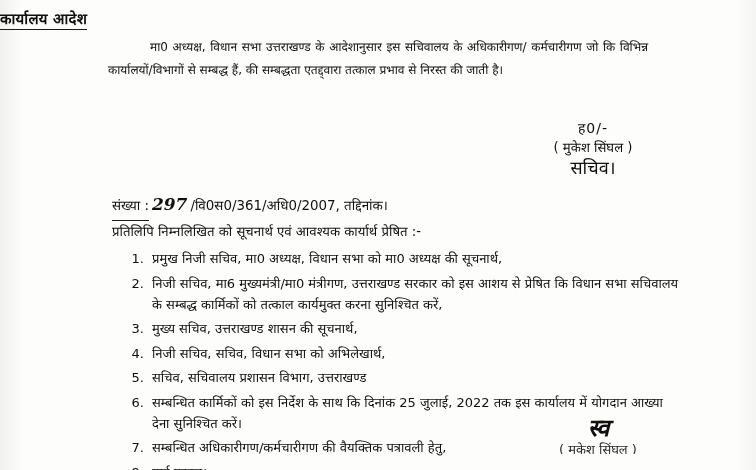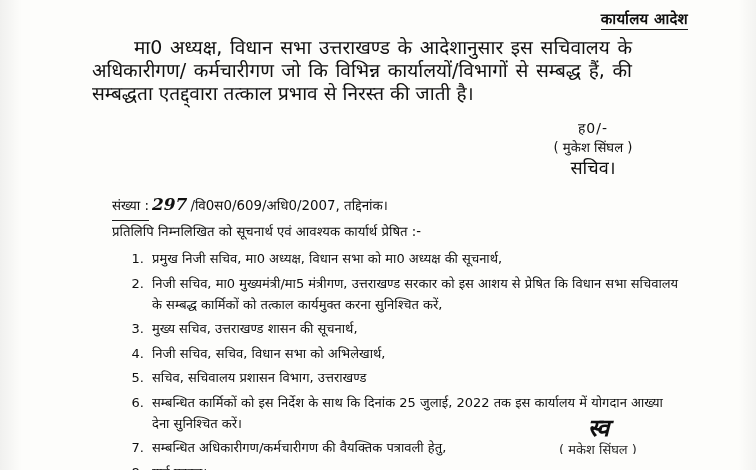--- a/index.html
+++ b/index.html
@@ -32,36 +32,36 @@
     background:
       linear-gradient(to right, rgba(0,0,0,0.05), rgba(0,0,0,0) 22px),
       linear-gradient(to left, rgba(0,0,0,0.04), rgba(0,0,0,0) 18px);
   }
 
   .doc-title {
     position: absolute;
     top: 8px;
     left: 0;
     width: 688px;
-    text-align: right;
+    text-align: left;
     font-size: 15px;
     font-weight: 700;
     letter-spacing: 0.2px;
   }
   .doc-title span {
     border-bottom: 1.5px solid #1a1a1a;
     padding-bottom: 1px;
   }
 
   .body-para {
     position: absolute;
     top: 36px;
-    left: 92px;
+    left: 108px;
     width: 540px;
-    font-size: 19px;
+    font-size: 12px;
     line-height: 23px;
     text-align: justify;
     text-indent: 42px;
   }
 
   .sign-block {
     position: absolute;
     top: 118px;
     left: 508px;
     width: 170px;
@@ -172,33 +172,33 @@
 
   <div class="body-para">मा0 अध्यक्ष, विधान सभा उत्तराखण्ड के आदेशानुसार इस सचिवालय के अधिकारीगण/ कर्मचारीगण जो कि विभिन्न कार्यालयों/विभागों से सम्बद्ध हैं, की सम्बद्धता एतद्द्वारा तत्काल प्रभाव से निरस्त की जाती है।</div>
 
   <div class="sign-block">
     <div class="sig-mark">ह0/-</div>
     <div class="sig-name">( मुकेश सिंघल )</div>
     <div class="sig-desig">सचिव।</div>
   </div>
 
   <div class="number-line">
-    <span class="label">संख्या :</span><span class="handwritten">297</span><span>/वि0स0/609/अधि0/2007, तद्दिनांक।</span>
+    <span class="label">संख्या :</span><span class="handwritten">297</span><span>/वि0स0/361/अधि0/2007, तद्दिनांक।</span>
   </div>
 
   <div class="copy-to">प्रतिलिपि निम्नलिखित को सूचनार्थ एवं आवश्यक कार्यार्थ प्रेषित :-</div>
 
   <ul class="list">
     <li>
       <span class="num">1.</span>
       <span class="txt">प्रमुख निजी सचिव, मा0 अध्यक्ष, विधान सभा को मा0 अध्यक्ष की सूचनार्थ,</span>
     </li>
     <li>
       <span class="num">2.</span>
-      <span class="txt">निजी सचिव, मा0 मुख्यमंत्री/मा5 मंत्रीगण, उत्तराखण्ड सरकार को इस आशय से प्रेषित कि विधान सभा सचिवालय के सम्बद्ध कार्मिकों को तत्काल कार्यमुक्त करना सुनिश्चित करें,</span>
+      <span class="txt">निजी सचिव, मा6 मुख्यमंत्री/मा0 मंत्रीगण, उत्तराखण्ड सरकार को इस आशय से प्रेषित कि विधान सभा सचिवालय के सम्बद्ध कार्मिकों को तत्काल कार्यमुक्त करना सुनिश्चित करें,</span>
     </li>
     <li>
       <span class="num">3.</span>
       <span class="txt">मुख्य सचिव, उत्तराखण्ड शासन की सूचनार्थ,</span>
     </li>
     <li>
       <span class="num">4.</span>
       <span class="txt">निजी सचिव, सचिव, विधान सभा को अभिलेखार्थ,</span>
     </li>
     <li>

